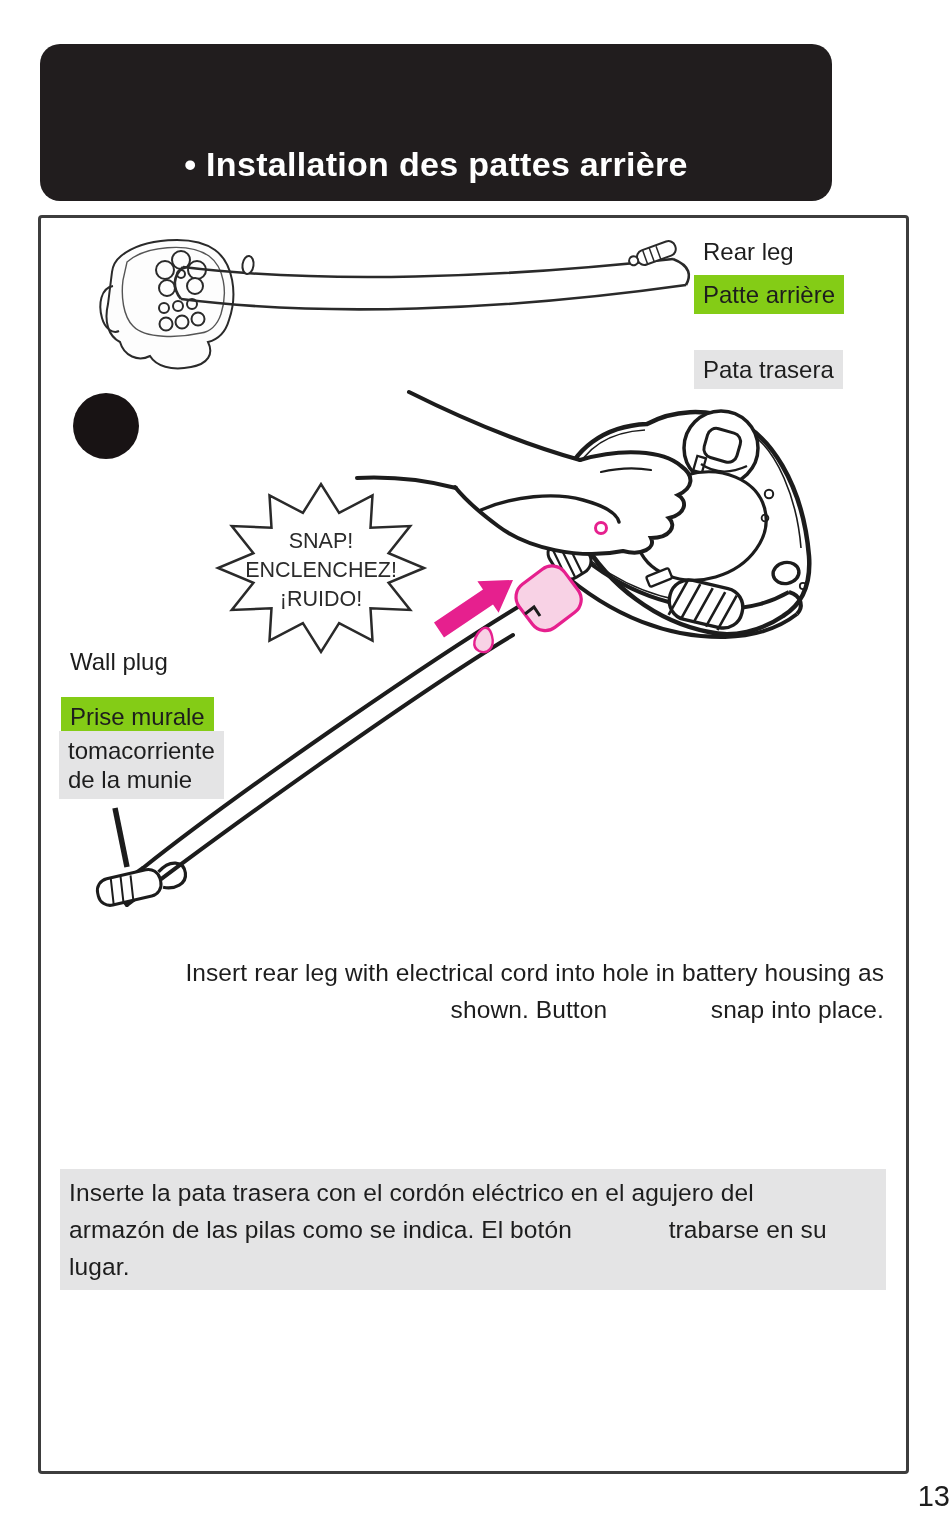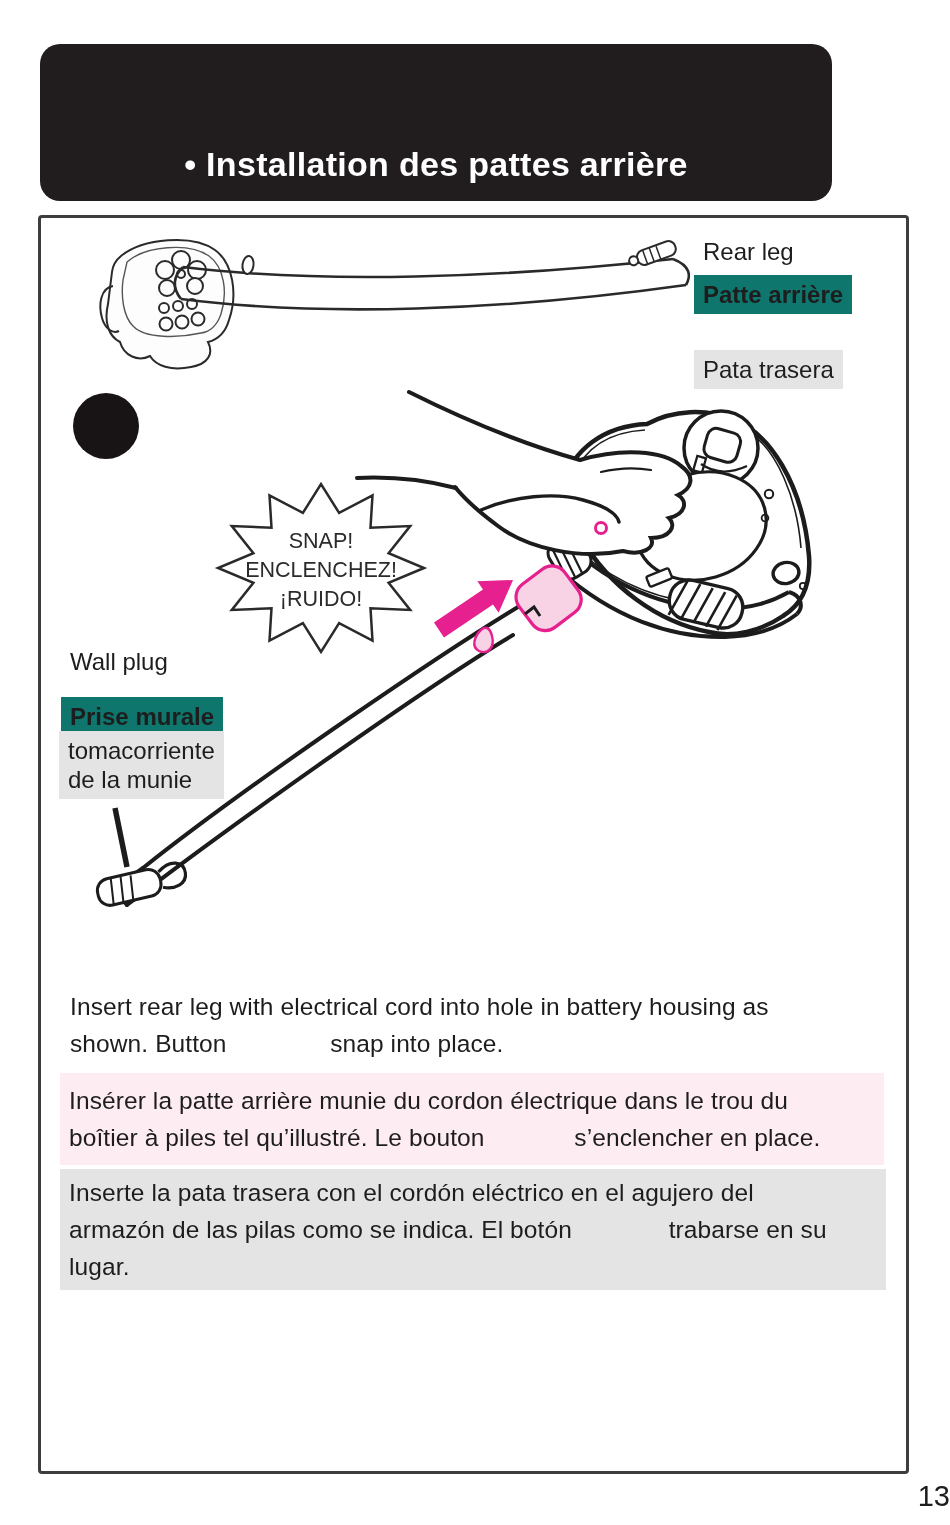--- a/index.html
+++ b/index.html
@@ -11,36 +11,36 @@
   .title-box { left:40px; top:44px; width:792px; height:157px; background:#211d1e;
     border-radius:20px; display:flex; flex-direction:column; align-items:center;
     justify-content:flex-end; padding-bottom:13px; }
   .title-line { color:#ffffff; font-weight:700; font-size:34px; line-height:47px;
     letter-spacing:0.3px; white-space:pre; }
 
   .content-box { left:38px; top:215px; width:871px; height:1259px;
     border:3px solid #3d3d3d; border-radius:4px; }
 
   .part-label { font-size:24px; line-height:29px; padding:5px 9px; white-space:pre-line; }
-  .bg-pink { background:#0f766e;font-weight:bold; }
+  .bg-pink { background:#84cc16; }
   .bg-gray { background:#e4e4e5; }
 
   #rear-en { left:653px; top:14px; }
   #rear-fr { left:653px; top:57px; }
   #rear-es { left:653px; top:103px;margin-top:29px; }
 
   #wall-en { left:20px; top:424px; }
   #wall-fr { left:20px; top:479px; }
   #wall-es { left:18px; top:513px; }
 
   .step-dot { left:32px; top:175px; width:66px; height:66px; border-radius:50%;
     background:#181314; }
 
   .para { font-size:24.5px; line-height:37px; white-space:pre-line; letter-spacing:0.1px; }
-  #para-en { left:20px; top:770px; width:832px; padding:0 9px; }
+  #para-en { left:20px; top:736px; width:832px; padding:0 9px;text-align:right; }
   #para-fr { left:19px; top:855px; width:824px; padding:9px 9px; background:#fdecf2; }
   #para-es { left:19px; top:951px; width:826px; padding:5px 9px; background:#e4e4e5; }
 
   .page-num { left:0; top:1480px; width:950px; text-align:right; font-size:29px; }
 
   svg { overflow:visible; }
   svg text.burst { font-size:21.5px; fill:#2b2b2b; text-anchor:middle;
     font-family:"Liberation Sans", sans-serif; }
 </style>
 </head>
@@ -170,21 +170,19 @@
       </g>
     </svg>
 
     <div class="abs part-label" id="wall-en">Wall plug</div>
     <div class="abs part-label bg-pink" id="wall-fr">Prise murale</div>
     <div class="abs part-label bg-gray" id="wall-es">tomacorriente
 de la munie</div>
 
     <div class="abs para" id="para-en">Insert rear leg with electrical cord into hole in battery housing as
 shown. Button&nbsp;&nbsp;&nbsp;&nbsp;&nbsp;&nbsp;&nbsp;&nbsp;&nbsp;&nbsp;&nbsp;&nbsp;&nbsp;&nbsp;&nbsp;snap into place.</div>
-    <div class="abs para" id="para-fr">Insérer la patte arrière munie du cordon électrique dans le trou du
-boîtier à piles tel qu’illustré. Le bouton&nbsp;&nbsp;&nbsp;&nbsp;&nbsp;&nbsp;&nbsp;&nbsp;&nbsp;&nbsp;&nbsp;&nbsp;&nbsp;s’enclencher en place.</div>
     <div class="abs para" id="para-es">Inserte la pata trasera con el cordón eléctrico en el agujero del
 armazón de las pilas como se indica. El botón&nbsp;&nbsp;&nbsp;&nbsp;&nbsp;&nbsp;&nbsp;&nbsp;&nbsp;&nbsp;&nbsp;&nbsp;&nbsp;&nbsp;trabarse en su
 lugar.</div>
   </div>
 
   <div class="abs page-num">13</div>
 </div>
 
 </body></html>

